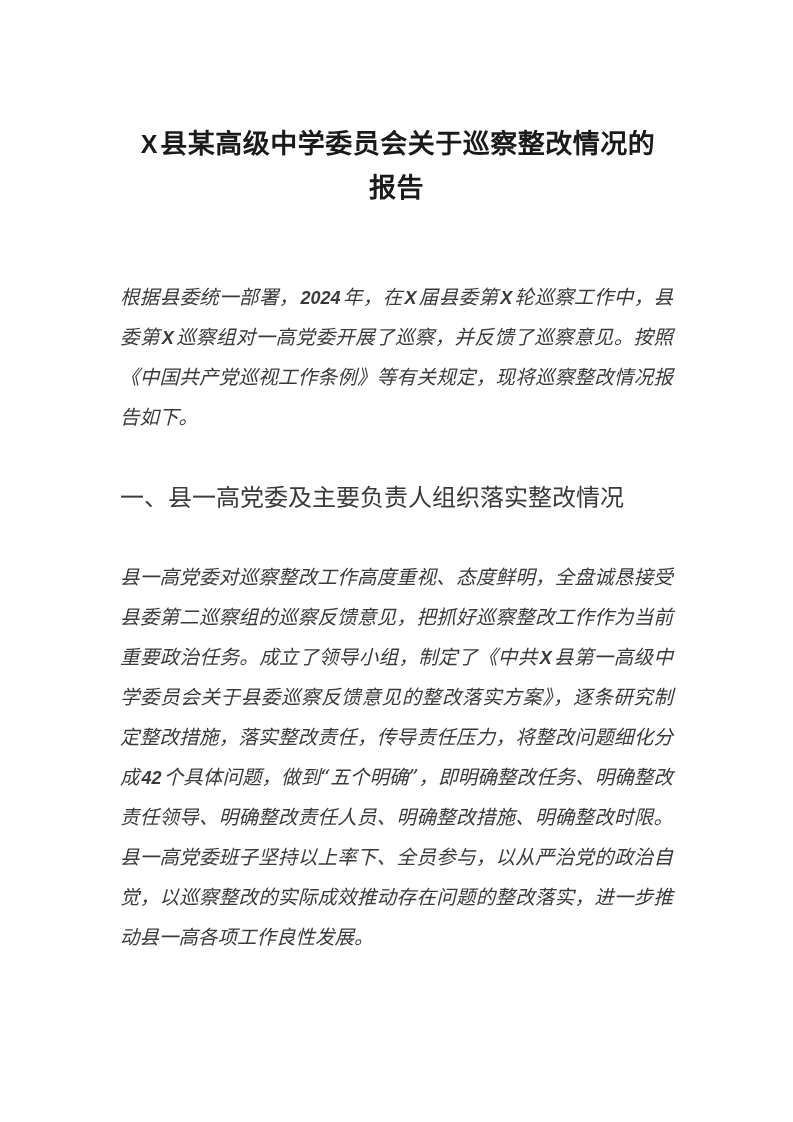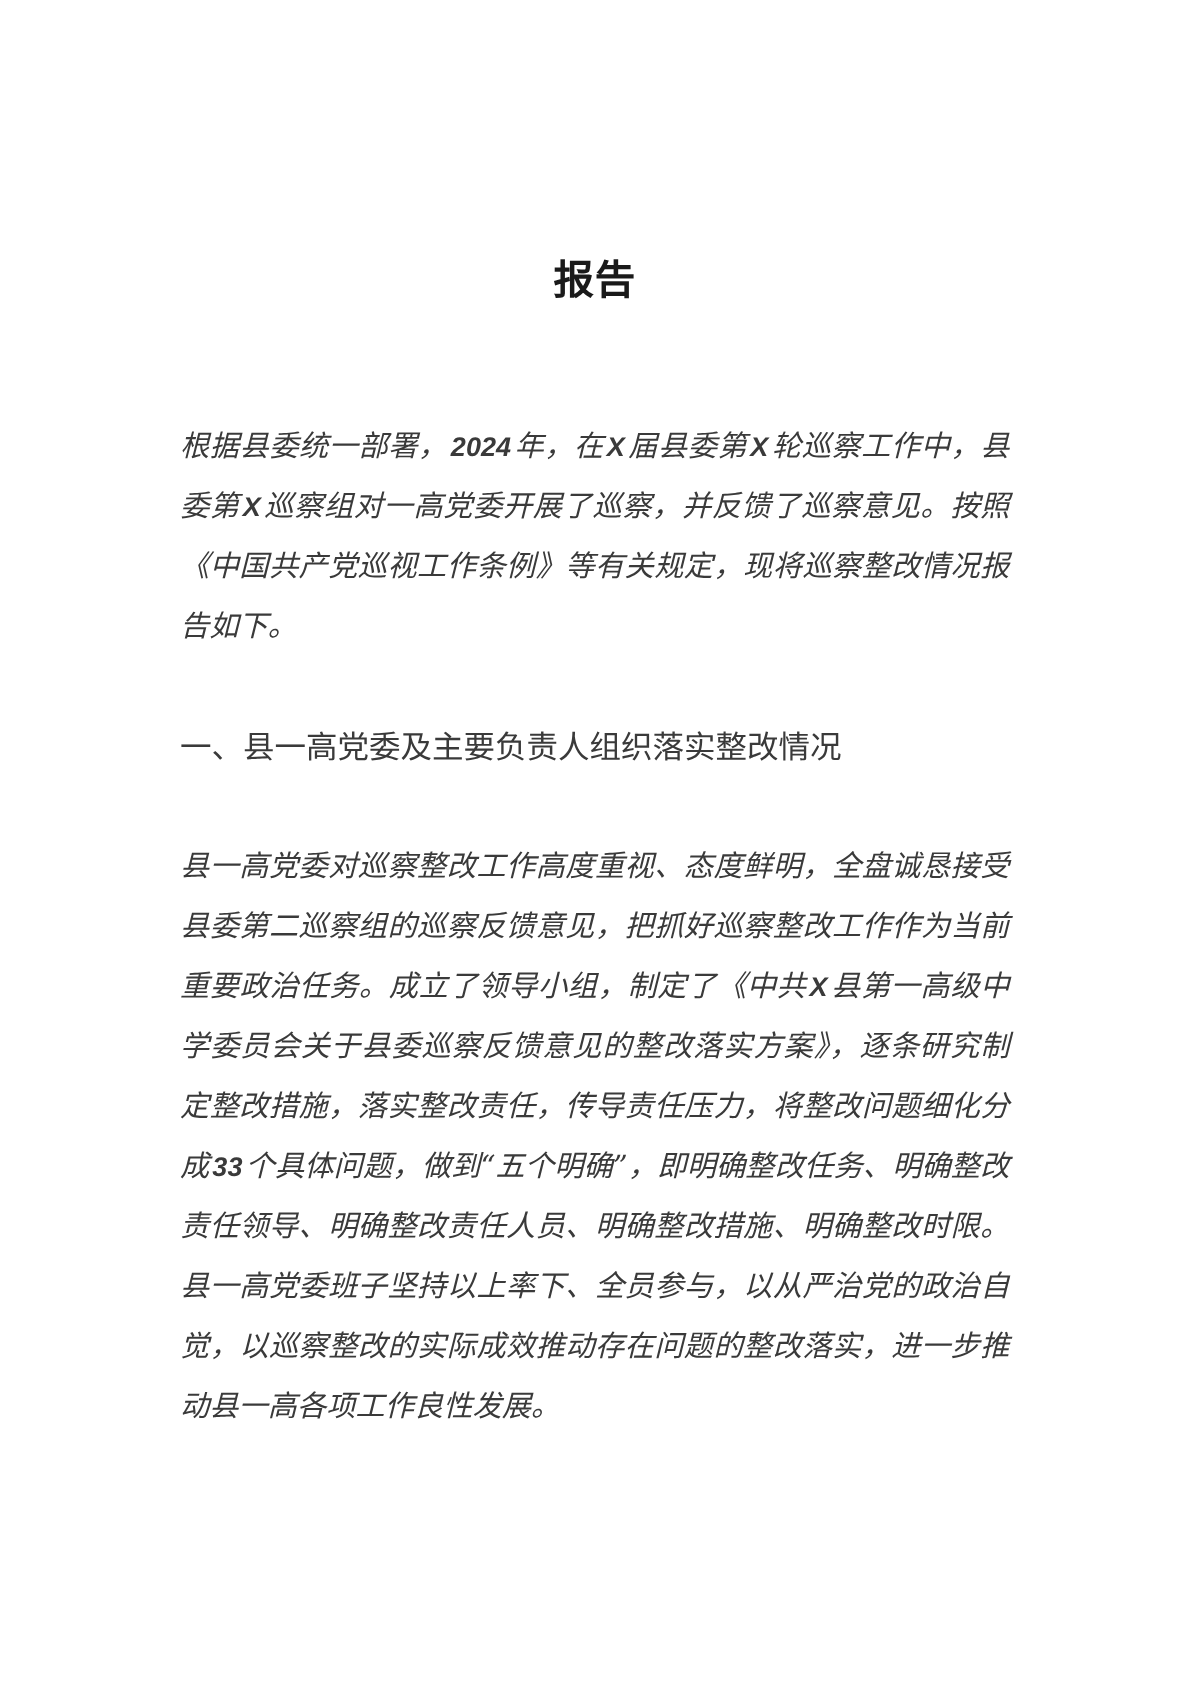--- a/index.html
+++ b/index.html
@@ -66,21 +66,21 @@
     font-style: italic;
   }
 
   p.para:last-child {
     margin-bottom: 0;
   }
 
   .section-heading {
     margin: 0 0 40px 0;
     padding: 0;
-    font-size: 21px;
+    font-size: 24px;
     line-height: 40px;
     font-weight: normal;
     text-align: left;
     color: #3a3a3a;
     font-family: "DejaVu Serif", "Liberation Serif", serif;
   }
 
   
   .lat {
     font-family: "Liberation Sans", sans-serif;
@@ -95,28 +95,28 @@
     padding: 0 3px;
   }
 </style>
 </head>
 <body>
 
 <div class="page">
 
   <div class="title-block">
     <h1 class="doc-title">
-      <br>
+      <span><span class="lat">X</span>县某高级中学委员会关于巡察整改情况的</span><br>
       <span>报告</span>
     </h1>
   </div>
 
   <div class="body-block">
 
     <p class="para">根据县委统一部署，<span class="lat">2024</span>年，在<span class="lat">X</span>届县委第<span class="lat">X</span>轮巡察工作中，县委第<span class="lat">X</span>巡察组对一高党委开展了巡察，并反馈了巡察意见。按照《中国共产党巡视工作条例》等有关规定，现将巡察整改情况报告如下。</p>
 
     <p class="section-heading">一、县一高党委及主要负责人组织落实整改情况</p>
 
-    <p class="para">县一高党委对巡察整改工作高度重视、态度鲜明，全盘诚恳接受县委第二巡察组的巡察反馈意见，把抓好巡察整改工作作为当前重要政治任务。成立了领导小组，制定了《中共<span class="lat">X</span>县第一高级中学委员会关于县委巡察反馈意见的整改落实方案》，逐条研究制定整改措施，落实整改责任，传导责任压力，将整改问题细化分成<span class="lat">33</span>个具体问题，做到“五个明确”，即明确整改任务、明确整改责任领导、明确整改责任人员、明确整改措施、明确整改时限。县一高党委班子坚持以上率下、全员参与，以从严治党的政治自觉，以巡察整改的实际成效推动存在问题的整改落实，进一步推动县一高各项工作良性发展。</p>
+    <p class="para">县一高党委对巡察整改工作高度重视、态度鲜明，全盘诚恳接受县委第二巡察组的巡察反馈意见，把抓好巡察整改工作作为当前重要政治任务。成立了领导小组，制定了《中共<span class="lat">X</span>县第一高级中学委员会关于县委巡察反馈意见的整改落实方案》，逐条研究制定整改措施，落实整改责任，传导责任压力，将整改问题细化分成<span class="lat">42</span>个具体问题，做到“五个明确”，即明确整改任务、明确整改责任领导、明确整改责任人员、明确整改措施、明确整改时限。县一高党委班子坚持以上率下、全员参与，以从严治党的政治自觉，以巡察整改的实际成效推动存在问题的整改落实，进一步推动县一高各项工作良性发展。</p>
 
   </div>
 
 </div>
 
 </body></html>

